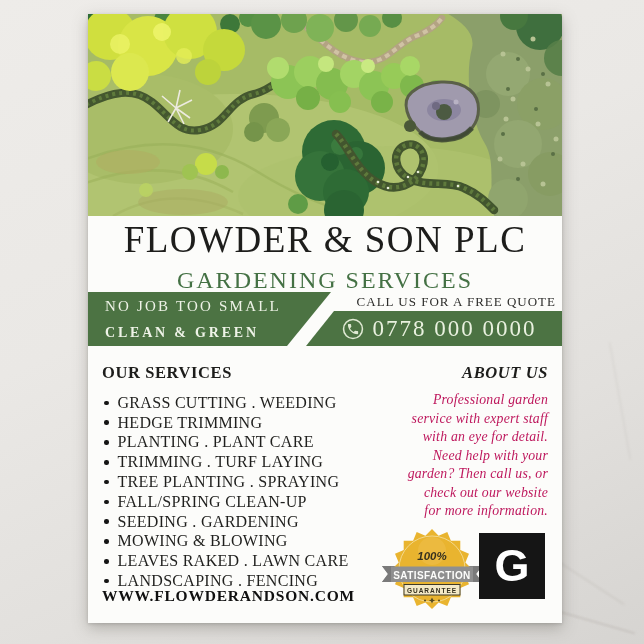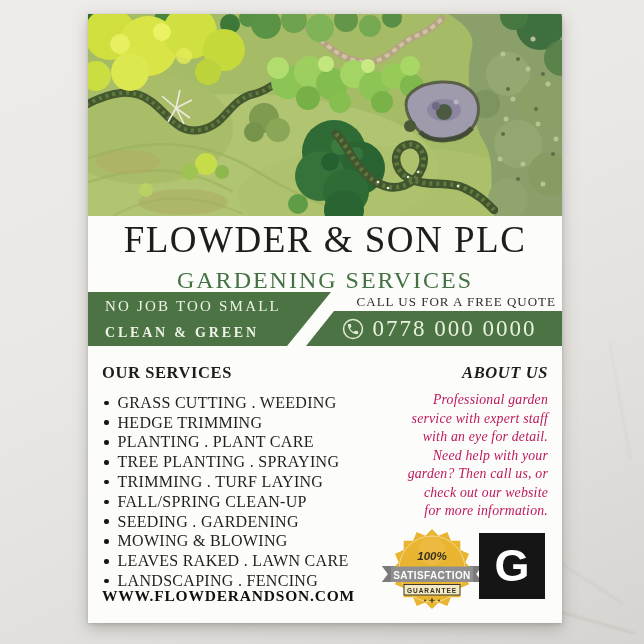--- a/index.html
+++ b/index.html
@@ -259,25 +259,25 @@
           <li class="service-item">
           <span class="dot"></span>
           <span>HEDGE TRIMMING</span>
         </li>
           <li class="service-item">
           <span class="dot"></span>
           <span>PLANTING . PLANT CARE</span>
         </li>
           <li class="service-item">
           <span class="dot"></span>
+          <span>TRIMMING . TURF LAYING</span>
+        </li>
+          <li class="service-item">
+          <span class="dot"></span>
           <span>TREE PLANTING . SPRAYING</span>
-        </li>
-          <li class="service-item">
-          <span class="dot"></span>
-          <span>TRIMMING . TURF LAYING</span>
         </li>
           <li class="service-item">
           <span class="dot"></span>
           <span>FALL/SPRING CLEAN-UP</span>
         </li>
           <li class="service-item">
           <span class="dot"></span>
           <span>SEEDING . GARDENING</span>
         </li>
           <li class="service-item">

